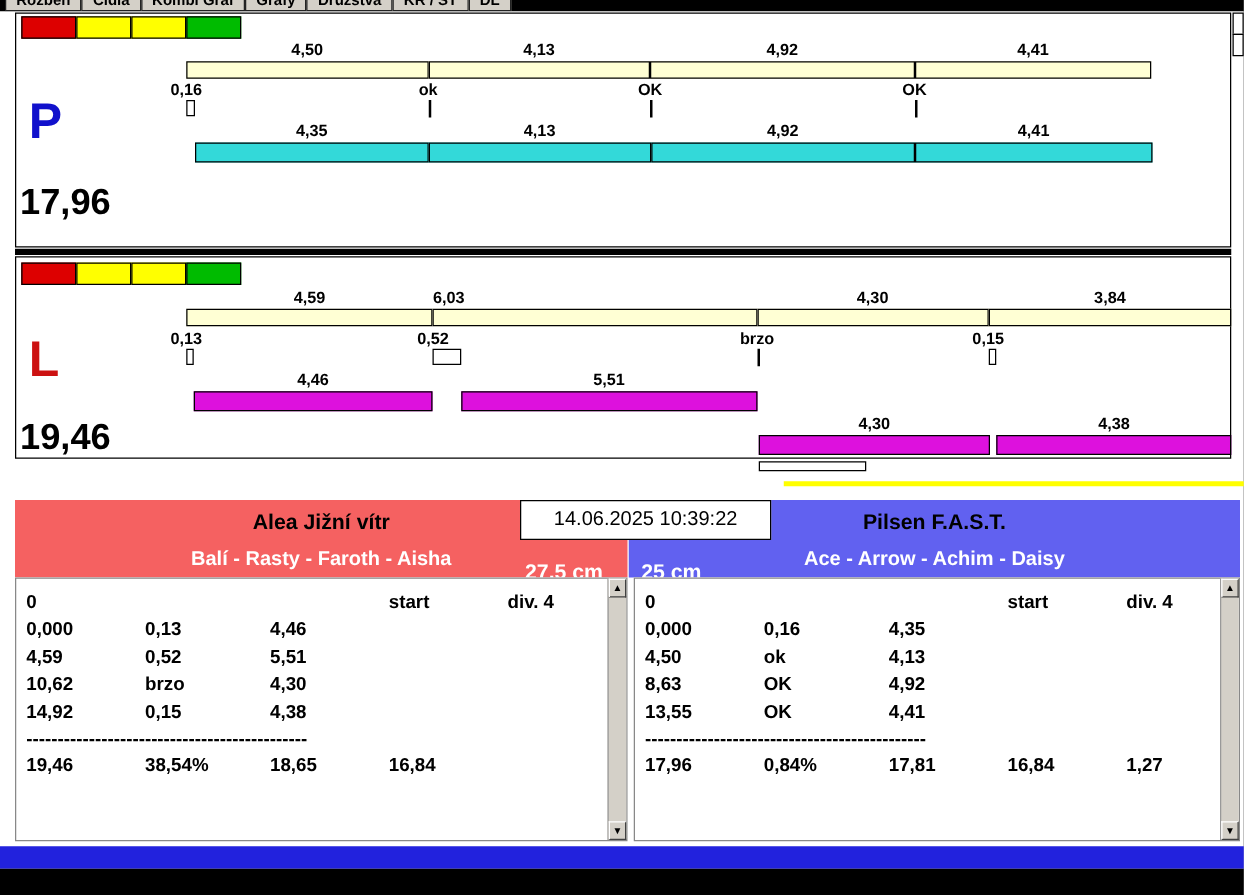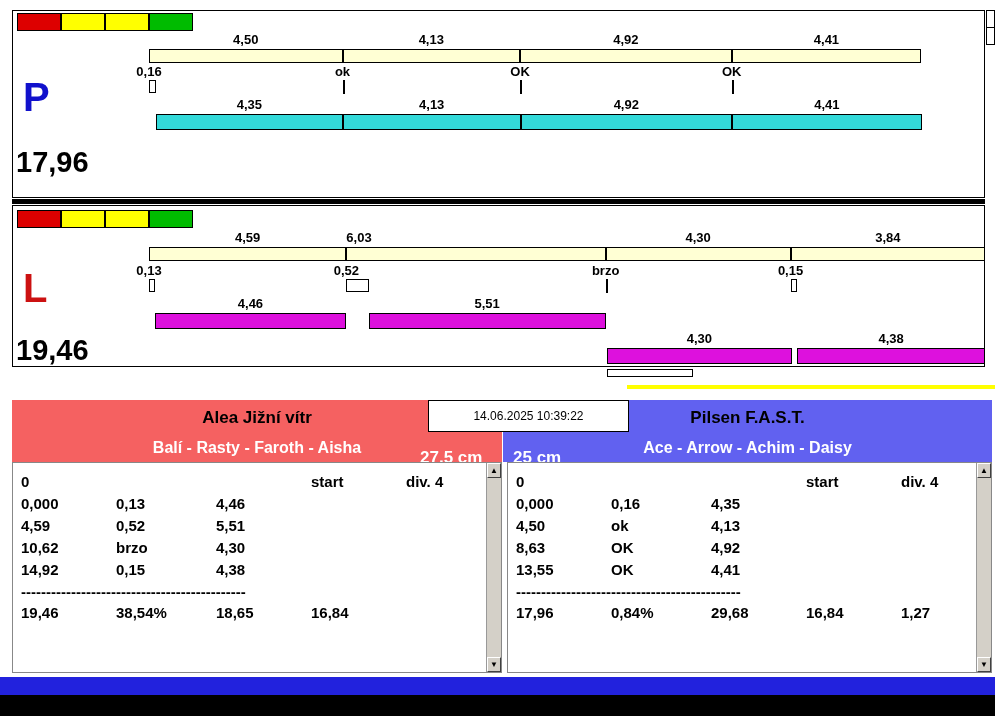--- a/index.html
+++ b/index.html
@@ -33,40 +33,51 @@
 
   
   .team-header{position:absolute;top:400px;height:62px}
   #teamLeft{left:12px;width:490px}
   #teamRight{left:503px;width:489px}
   .team-name{margin-top:8px;text-align:center;font-weight:bold;font-size:17px;color:#000}
   .team-dogs{margin-top:11px;text-align:center;font-weight:bold;font-size:16px;color:#fff}
   .jump{position:absolute;top:48px;font-weight:bold;font-size:17px;color:#fff;line-height:1.2}
   #teamLeft .jump{left:408px}
   #teamRight .jump{left:10px}
-  .datetime{position:absolute;left:428px;top:400px;width:201px;height:32px;background:#fff;border:1px solid #000;font-size:12px;color:#000;text-align:center;line-height:30px}
+  .datetime{position:absolute;left:416px;top:400px;width:201px;height:32px;background:#fff;border:1px solid #000;font-size:16px;color:#000;text-align:center;line-height:30px}
 
   .list{position:absolute;top:462px;height:211px;background:#fff;border:1px solid #888}
   #list0{left:12px;width:490px}
   #list1{left:507px;width:485px}
   .list-body{position:absolute;left:8px;top:8px;right:18px;bottom:4px;overflow:hidden}
   .list-row{display:grid;grid-template-columns:95px 100px 95px 95px 1fr;height:22px;line-height:22px;font-weight:bold;font-size:15px;color:#000}
   .list-sep{height:21px;line-height:21px;font-weight:bold;font-size:15px;overflow:hidden;white-space:nowrap;color:#000}
   .scrollbar{position:absolute;right:0;top:0;bottom:0;width:15px;background:#d4d0c8;border-left:1px solid #999}
   .sb-btn{position:absolute;left:0;width:14px;height:15px;background:#d4d0c8;border:1px solid;border-color:#fff #404040 #404040 #fff;font-size:8px;line-height:13px;text-align:center;color:#000;cursor:default}
   .sb-up{top:0}.sb-down{bottom:0}
 
   .bottom-bar{position:absolute;left:0;top:677px;width:995px;height:18px;background:#2222dd}
   .footer-black{position:absolute;left:0;top:695px;width:995px;height:21px;background:#000}
 </style>
 </head>
 <body>
 
 <div id="canvas">
 
+  <div class="topbar">
+    <div class="tabs">
+        <div class="tab">Rozběh</div>
+        <div class="tab">Čidla</div>
+        <div class="tab">Kombi Graf</div>
+        <div class="tab">Grafy</div>
+        <div class="tab">Družstva</div>
+        <div class="tab">KR / ST</div>
+        <div class="tab">DL</div>
+      </div>
+  </div>
 
   <div class="panel" id="panelP">
     <div class="lane-letter" style="color: rgb(17, 17, 204);">P</div>
     <div class="lane-total">17,96</div>
   <div class="abs" style="left: 4px; top: 2px; width: 44px; height: 18px; background: rgb(221, 0, 0); border: 1px solid rgb(0, 0, 0);"></div>
       <div class="abs" style="left: 48px; top: 2px; width: 44px; height: 18px; background: rgb(255, 255, 0); border: 1px solid rgb(0, 0, 0);"></div>
       <div class="abs" style="left: 92px; top: 2px; width: 44px; height: 18px; background: rgb(255, 255, 0); border: 1px solid rgb(0, 0, 0);"></div>
       <div class="abs" style="left: 136px; top: 2px; width: 44px; height: 18px; background: rgb(0, 187, 0); border: 1px solid rgb(0, 0, 0);"></div>
       <div class="abs" style="left: 136px; top: 38px; width: 193.5px; height: 14px; background: rgb(255, 255, 212); border: 1px solid rgb(0, 0, 0);"></div>
       <div class="abs lbl" style="left: 136px; top: 21px; width: 193.5px; text-align: center;">4,50</div>
@@ -231,21 +242,21 @@
           <span>13,55</span>
           <span>OK</span>
           <span>4,41</span>
           <span></span>
           <span></span>
         </div>
         <div class="list-sep">---------------------------------------------</div>
         <div class="list-row summary">
           <span>17,96</span>
           <span>0,84%</span>
-          <span>29,68</span>
+          <span>17,81</span>
           <span>16,84</span>
           <span>1,27</span>
         </div>
       </div>
     <div class="scrollbar">
       <div class="sb-btn sb-up">▲</div>
       <div class="sb-btn sb-down">▼</div>
     </div>
   </div>
 

